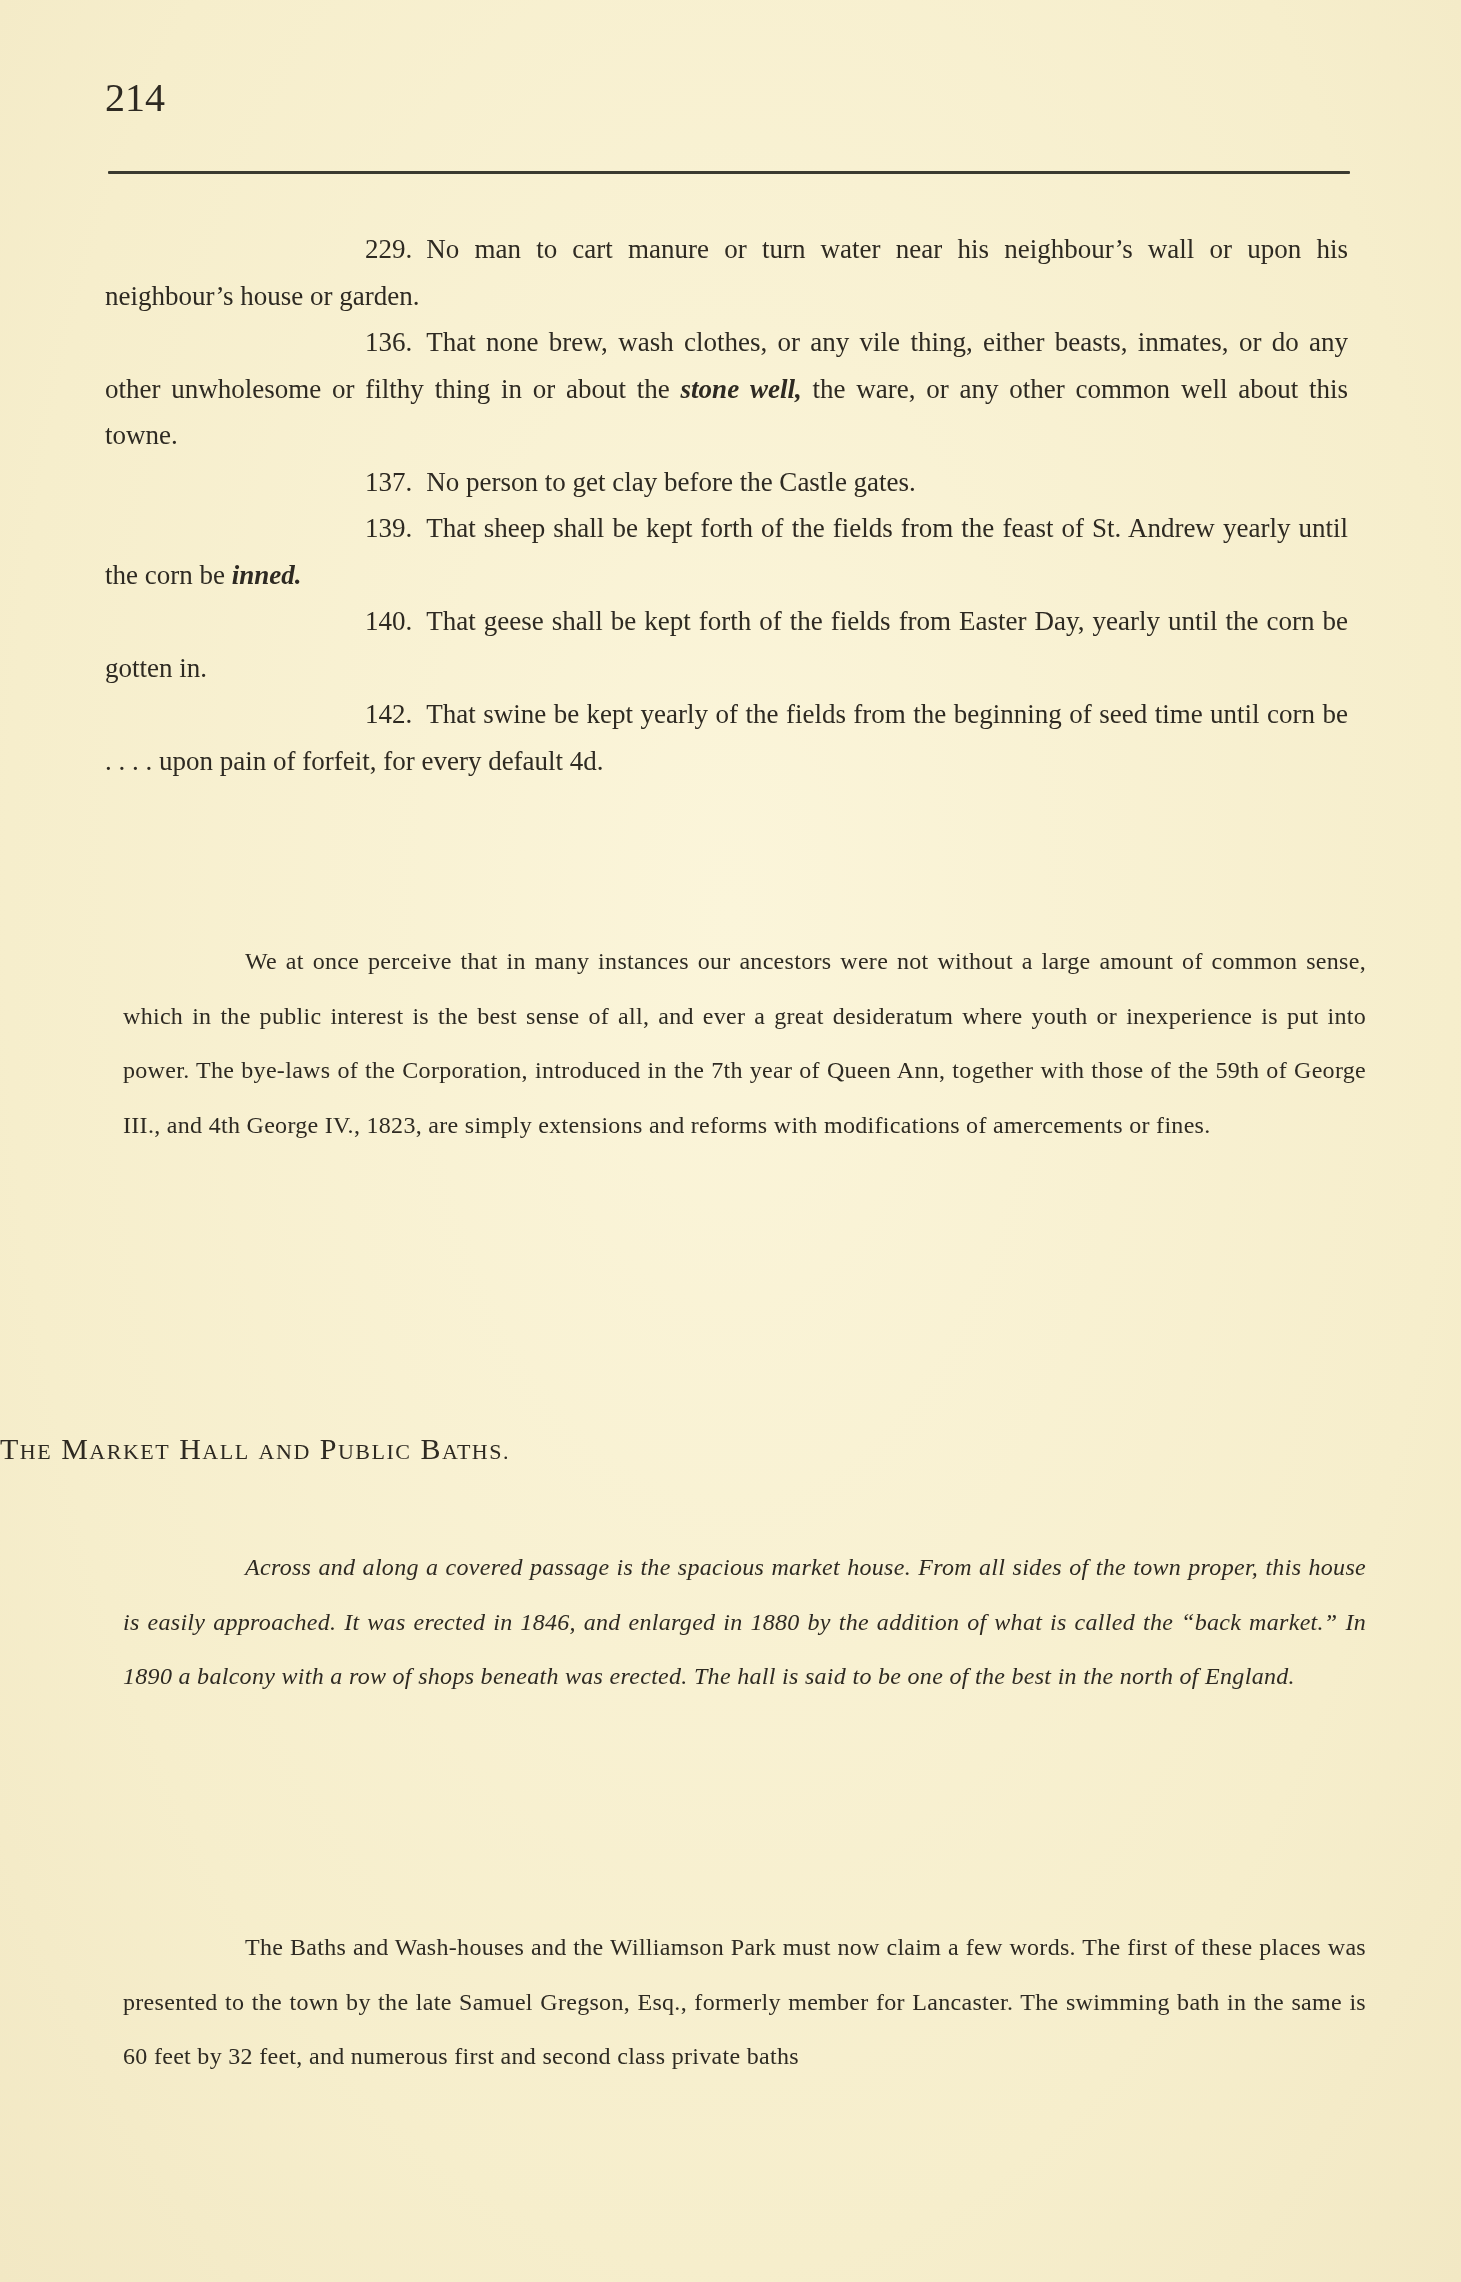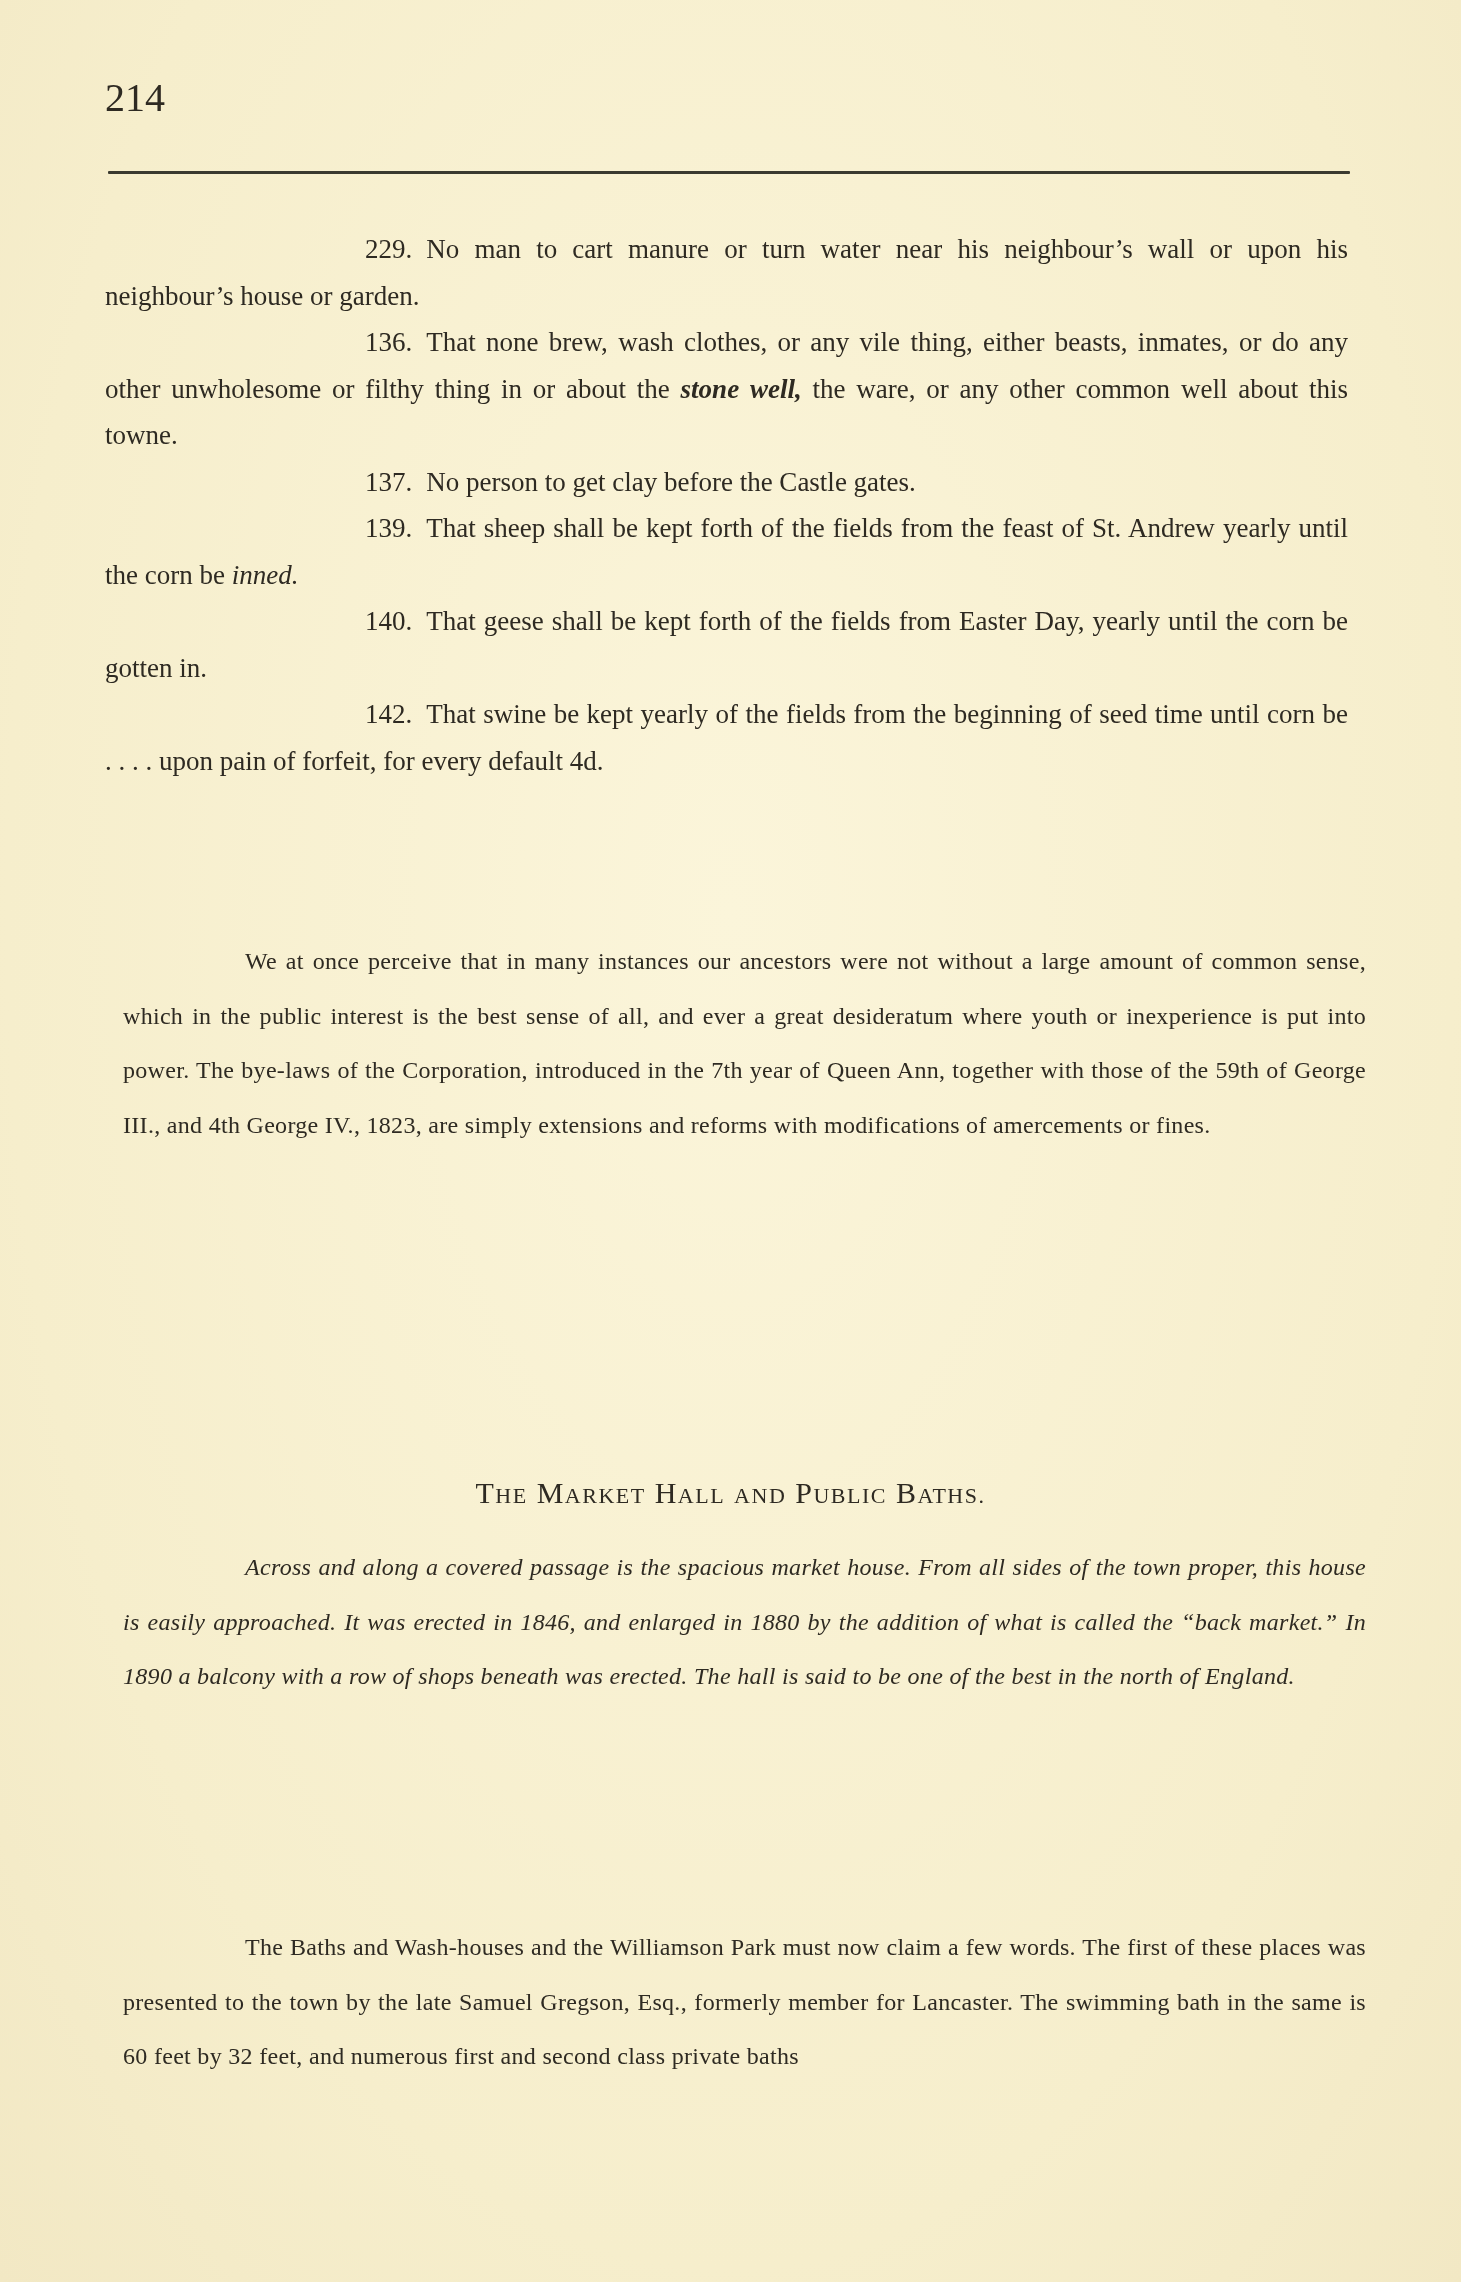--- a/index.html
+++ b/index.html
@@ -20,40 +20,40 @@
     .running-title { position: absolute; left: 268px; top: 4px; font-size: 40px; letter-spacing: 1px; }
     .head-rule { position: absolute; left: 108px; top: 171px; width: 1242px; height: 3px; background: #3a3a30; border-radius: 1px; }
 
     .rules { position: absolute; left: 105px; top: 226px; width: 1243px; font-size: 27px; line-height: 46.5px; }
     .rule-para { margin: 0; text-align: justify; text-indent: 130px; }
     .rule-num { display: inline-block; margin-right: 14px; }
     em { font-style: italic; font-weight: bold; }
 
     .body-para { position: absolute; left: 115px; width: 1243px; font-size: 24px; line-height: 54.5px; text-align: justify; text-indent: 122px; margin: 8px; letter-spacing: 0.3px; }
     .p1 { top: 926px; }
-    .section-heading { position: absolute; left: 0; width: 1461px; top: 1432px; text-align: center; font-size: 30px; letter-spacing: 1.5px; margin-top: 44px; }
+    .section-heading { position: absolute; left: 0; width: 1461px; top: 1432px; font-size: 30px; letter-spacing: 1.5px; }
     .sc { font-size: 22px; }
     .p2 { top: 1532px; font-style: italic; }
     .p3 { top: 1912px; }
   </style>
 </head>
 <body>
 
 <div class="page">
 
   <div class="running-head">
     <span class="page-number">214</span>
   </div>
   <div class="head-rule"></div>
 
   <div class="rules">
     <p class="rule-para"><span class="rule-num">229.</span><span>No man to cart manure or turn water near his neighbour’s wall or upon his neighbour’s house or garden.</span></p>
     <p class="rule-para"><span class="rule-num">136.</span><span>That none brew, wash clothes, or any vile thing, either beasts, inmates, or do any other unwholesome or filthy thing in or about the </span><em>stone well,</em><span> the ware, or any other common well about this towne.</span></p>
     <p class="rule-para"><span class="rule-num">137.</span><span>No person to get clay before the Castle gates.</span></p>
-    <p class="rule-para"><span class="rule-num">139.</span><span>That sheep shall be kept forth of the fields from the feast of St. Andrew yearly until the corn be </span><em style="font-weight:normal">inned.</em></p>
+    <p class="rule-para"><span class="rule-num">139.</span><span>That sheep shall be kept forth of the fields from the feast of St. Andrew yearly until the corn be </span><em style="font-weight:bold">inned.</em></p>
     <p class="rule-para"><span class="rule-num">140.</span><span>That geese shall be kept forth of the fields from Easter Day, yearly until the corn be gotten in.</span></p>
     <p class="rule-para"><span class="rule-num">142.</span><span>That swine be kept yearly of the fields from the beginning of seed time until corn be . . . . upon pain of forfeit, for every default 4d.</span></p>
   </div>
 
   <p class="body-para p1">We at once perceive that in many instances our ancestors were not without a large amount of common sense, which in the public interest is the best sense of all, and ever a great desideratum where youth or inexperience is put into power. The bye-laws of the Corporation, introduced in the 7th year of Queen Ann, together with those of the 59th of George III., and 4th George IV., 1823, are simply extensions and reforms with modifications of amercements or fines.</p>
 
   <div class="section-heading">
     <span><span>T</span><span class="sc">HE</span></span>
     <span><span>M</span><span class="sc">ARKET</span></span>
     <span><span>H</span><span class="sc">ALL</span></span>

